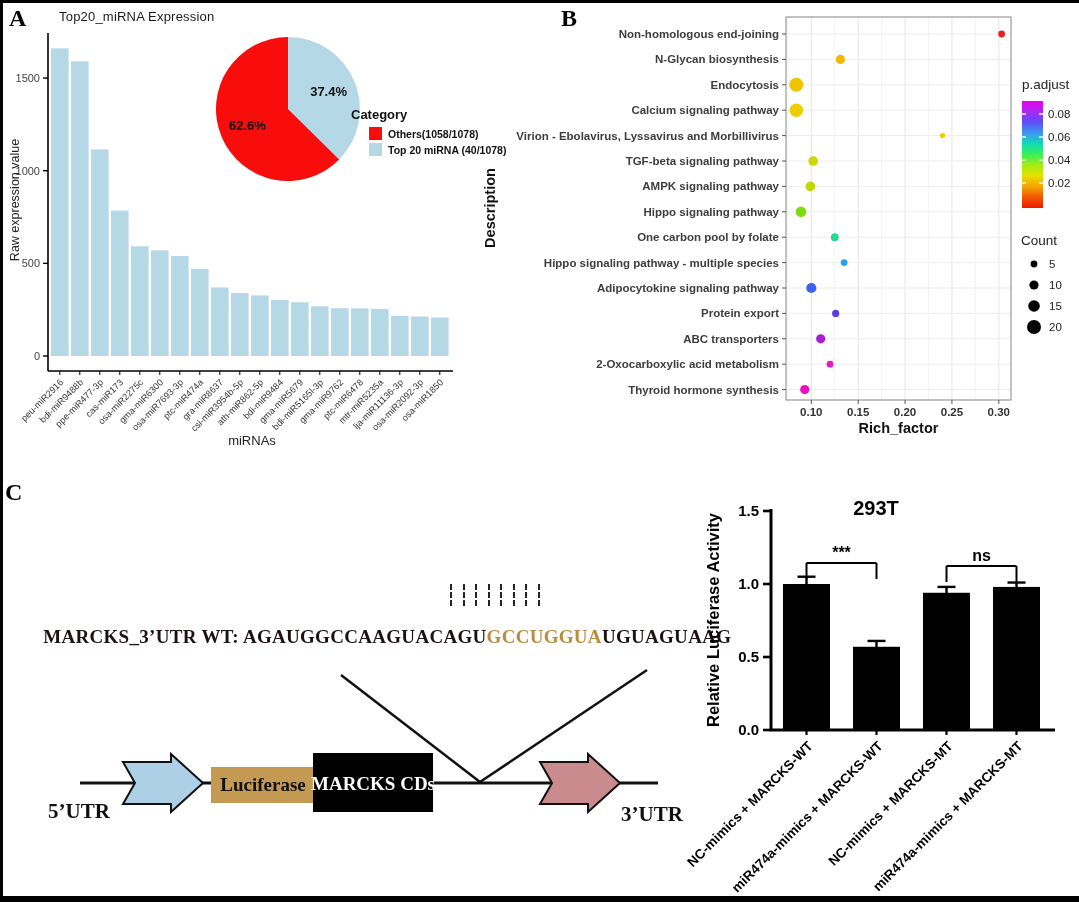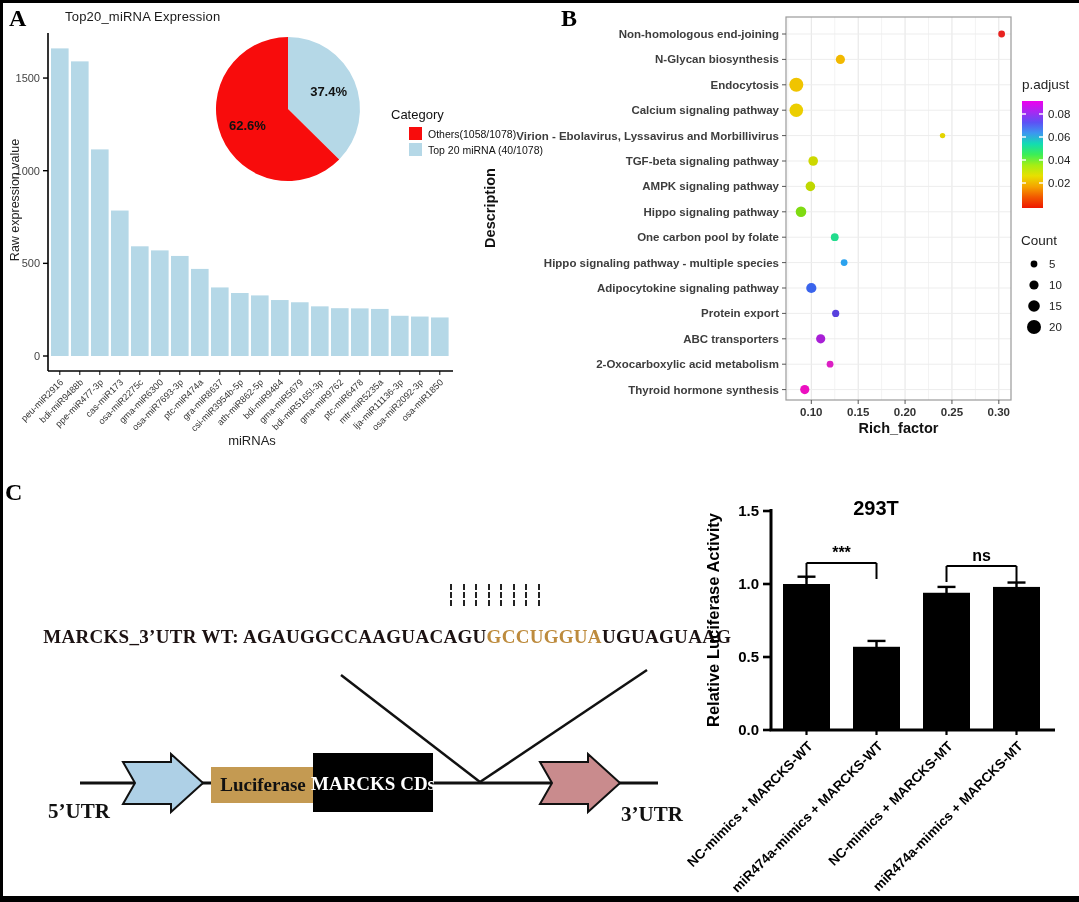--- a/index.html
+++ b/index.html
@@ -1,23 +1,23 @@
 <!DOCTYPE html>
 <html><head>
 <meta charset="utf-8">
 <style>
   html,body{margin:0;padding:0;background:#888;}
   .page{position:relative;width:1079px;height:902px;background:#fff;
         border-top:3px solid #000;border-left:3px solid #000;border-bottom:6px solid #000;
         box-sizing:border-box;overflow:hidden;font-family:"Liberation Sans",sans-serif;color:#111;}
   .pletter{position:absolute;font-family:"Liberation Serif",serif;font-weight:bold;font-size:24px;color:#000;}
-  .chart-title-a{position:absolute;left:62px;top:6px;font-size:13px;color:#1a1a1a;letter-spacing:.2px;}
+  .chart-title-a{position:absolute;left:56px;top:6px;font-size:13px;color:#1a1a1a;letter-spacing:.2px;}
   svg{position:absolute;overflow:visible;}
   
-  .legendA{position:absolute;left:388px;top:104px;font-size:10.5px;font-weight:normal;color:#111;}
+  .legendA{position:absolute;left:348px;top:104px;font-size:10.5px;font-weight:bold;color:#111;}
   .legendA .lt{font-size:13px;margin-bottom:5px;}
   .legendA .item{display:flex;align-items:center;margin-bottom:3px;padding-left:18px;}
   .legendA .sw{width:13px;height:13px;margin-right:6px;flex:0 0 13px;}
   
   .seq{position:absolute;white-space:pre;font-family:"Liberation Serif",serif;font-weight:bold;
        font-size:19px;letter-spacing:.3px;color:#1c1212;}
   .seq .seed{color:#d01f1f;}
   .seq .bindwt{color:#bd8b3d;}
   .seq .bindmt{color:#d869bd;}
   .seq .nm{margin-right:21px;}

